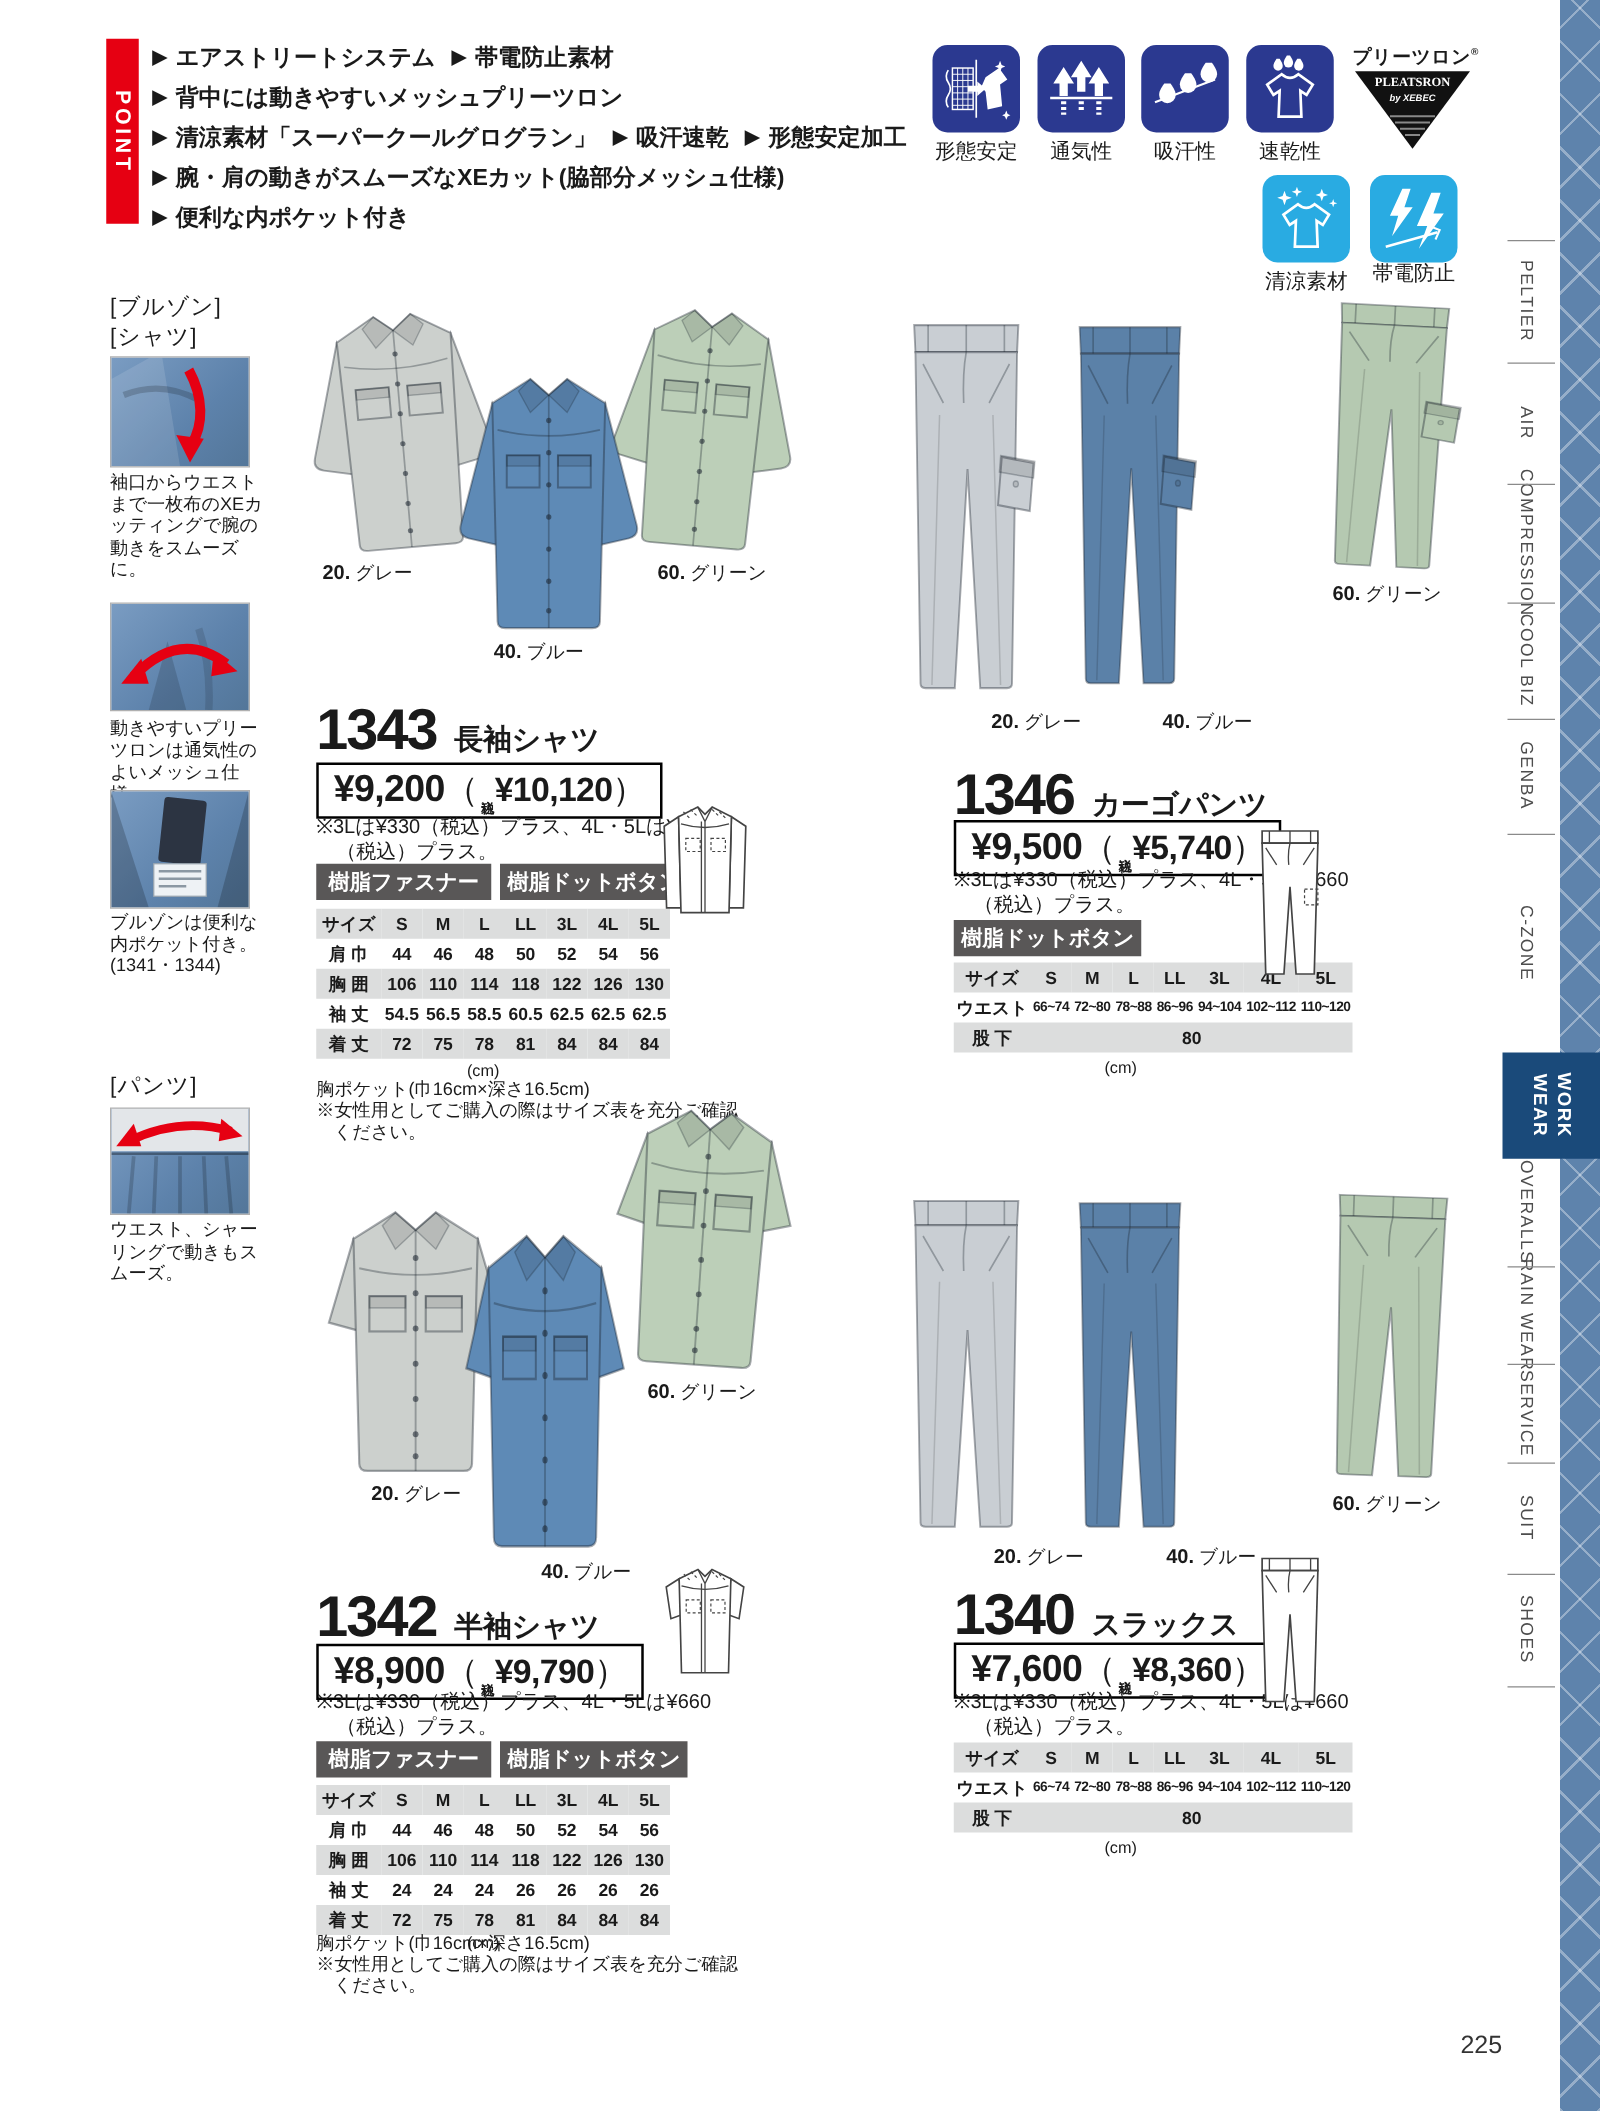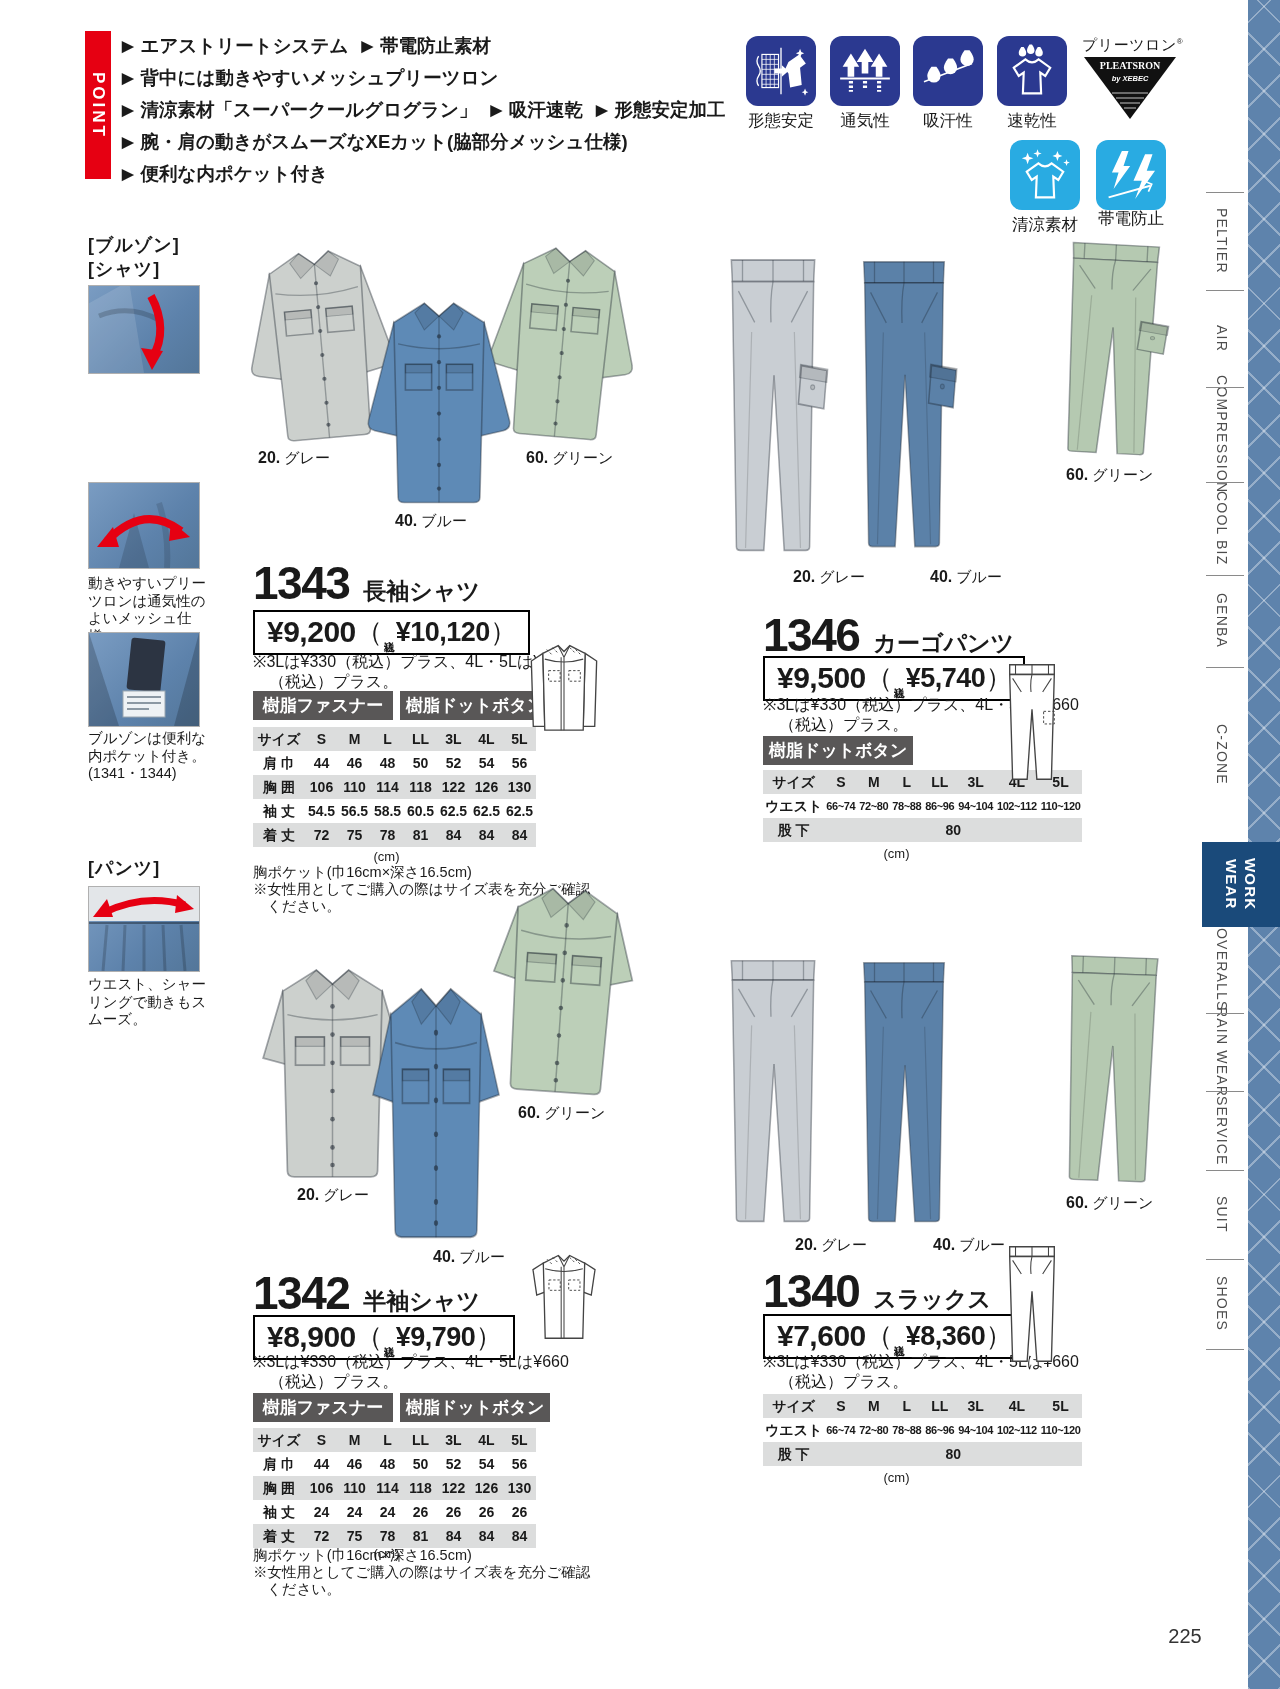--- a/index.html
+++ b/index.html
@@ -15,25 +15,25 @@
   .pt-item{display:flex;align-items:center;gap:7px}
   .tri{font-size:15px;line-height:1}
 
   
   .tile{width:70px;height:70px;border-radius:12px;display:flex;align-items:center;justify-content:center}
   .tile.navy{background:#2b3990}
   .tile.lblue{background:#29abe2}
   .ticon-label{font-size:16.5px;font-weight:400;text-align:center}
 
   
-  .pl-kata{font-size:15px;font-weight:400;letter-spacing:.5px;white-space:nowrap}
+  .pl-kata{font-size:15px;font-weight:700;letter-spacing:.5px;white-space:nowrap}
   .pl-kata sup{font-size:8px}
 
   
-  .g-head{font-size:18px;font-weight:700;letter-spacing:1px}
+  .g-head{font-size:18px;font-weight:400;letter-spacing:1px}
   .g-photo{border:1px solid #b0b0b0;background:linear-gradient(135deg,#7a9cc2,#5d82ab 60%,#537699);overflow:hidden}
   .g-cap{font-size:14.5px;line-height:17.5px;font-weight:400}
 
   
   .clabel{font-size:15px;white-space:nowrap}
   .clabel b{font-size:16px;font-weight:800;margin-right:4px}
   .ptitle{display:flex;align-items:baseline;white-space:nowrap}
   .pid{font-size:46px;font-weight:800;letter-spacing:-1.5px;line-height:1}
   .pname{font-size:23px;font-weight:700;margin-left:14px}
   .pricebox{border:2.5px solid #000;display:inline-flex;align-items:center;padding:2px 11px 3px 12px;background:#fff;white-space:nowrap}
@@ -332,20 +332,21 @@
   <div class="g-head abs" style="left:88px;top:257px">[シャツ]</div>
 
   <div class="g-photo abs" style="left:88px;top:285px;width:110px;height:87px">
     <svg width="110" height="87" viewBox="0 0 110 87">
       <path d="M-5 20 L40 -5 L55 87 L-5 87 Z" fill="rgba(255,255,255,.12)"></path>
       <path d="M10 30 Q40 18 70 34" stroke="rgba(0,0,0,.18)" stroke-width="5" fill="none"></path>
       <path d="M62 10 C74 32 74 54 64 70" stroke="#e60012" stroke-width="8" fill="none"></path>
       <polygon points="63,84 52,62 74,65" fill="#e60012"></polygon>
     </svg>
   </div>
+  <div class="g-cap abs" style="left:88px;top:378px;width:124px">袖口からウエストまで一枚布のXEカッティングで腕の動きをスムーズに。</div>
 
   <div class="g-photo abs" style="left:88px;top:482px;width:110px;height:85px">
     <svg width="110" height="85" viewBox="0 0 110 85">
       <path d="M30 85 L45 30 L60 85 Z" fill="rgba(0,0,0,.15)"></path>
       <path d="M70 20 Q80 50 78 85" stroke="rgba(0,0,0,.12)" stroke-width="6" fill="none"></path>
       <path d="M18 58 Q55 20 92 48" stroke="#e60012" stroke-width="8" fill="none"></path>
       <polygon points="8,64 24,44 30,64" fill="#e60012"></polygon>
       <polygon points="101,54 82,38 80,58" fill="#e60012"></polygon>
     </svg>
   </div>

